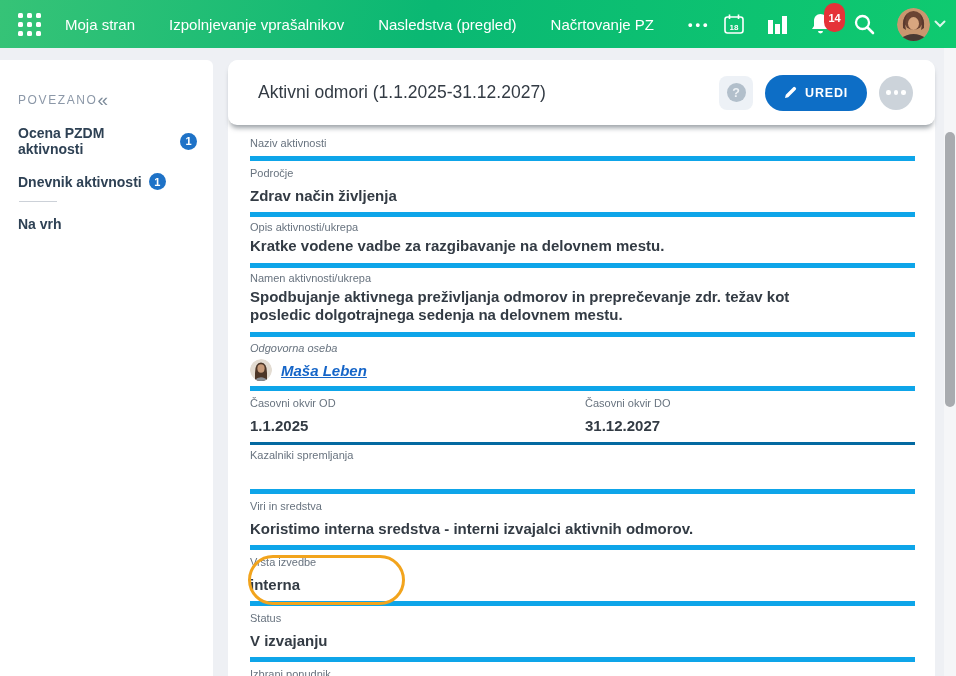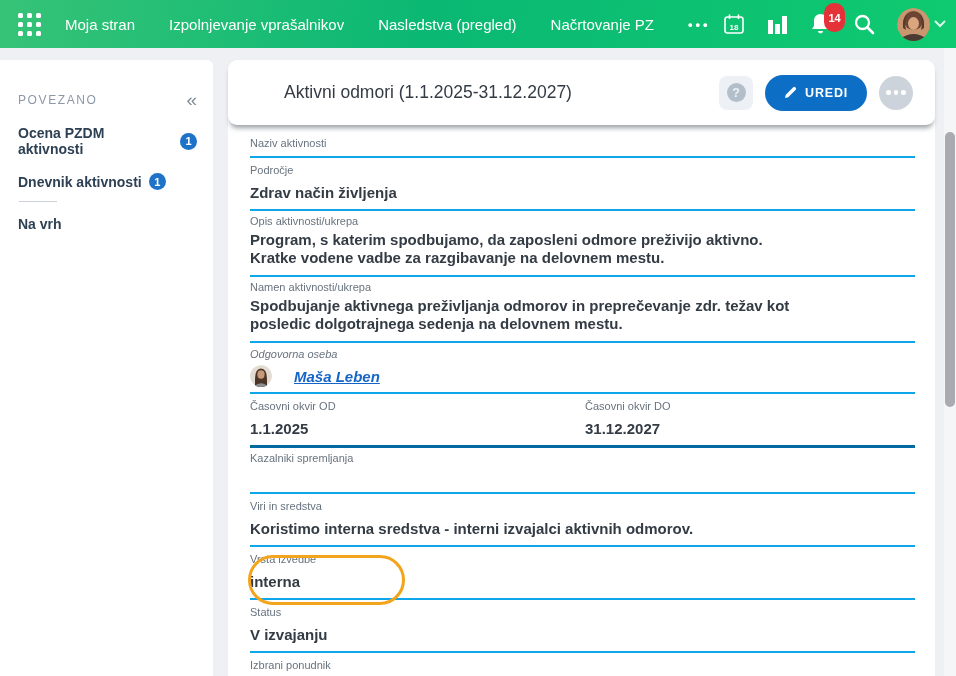--- a/index.html
+++ b/index.html
@@ -33,21 +33,21 @@
     display:flex; align-items:center; justify-content:center; padding:0 4px;
   }
   .avatar-wrap { display:flex; align-items:center; gap:4px; cursor:pointer; }
   .avatar { width:33px; height:33px; border-radius:50%; overflow:hidden; }
 
   
   .sidebar {
     position:absolute; left:0; top:60px; width:213px; height:616px;
     background:#fff; border-radius:0 6px 0 0; padding:30px 16px 0 18px;
   }
-  .sb-head { display:flex; align-items:center; justify-content:space-between; }
+  .sb-head { display:flex; align-items:center; }
   .sb-title { color:#8c98a8; font-size:12px; letter-spacing:1.6px; font-weight:500; }
   .sb-collapse { color:#7e8c9b; font-size:19px; cursor:pointer; line-height:1; }
   .sb-item { margin-top:16px; font-size:14px; font-weight:bold; color:#2e4154;
     cursor:pointer; display:flex; align-items:center; }
   .sb-item:first-of-type { margin-top:36px; }
   .sb-badge { margin-left:7px; width:17px; height:17px; border-radius:50%;
     background:#1e72c7; color:#fff; font-size:11px; font-weight:bold;
     display:inline-flex; align-items:center; justify-content:center; }
   .sb-underline { width:38px; height:1px; background:#ccd1d8; margin:11px 0 0 1px; }
   .sb-navrh { margin-top:14px; }
@@ -56,43 +56,43 @@
   .card {
     position:absolute; left:228px; top:60px; width:707px; height:640px;
     background:#fff; border-radius:10px 10px 0 0;
   }
   .card-header {
     position:relative; z-index:3; height:65px; background:#fff;
     border-radius:10px 10px 9px 9px;
     box-shadow:0 5px 5px -2px rgba(75,85,95,.55);
     display:flex; align-items:center; padding:0 22px 0 30px;
   }
-  .card-title { font-size:17.5px; font-weight:500; color:#333b44;margin-left:26px; }
+  .card-title { font-size:17.5px; font-weight:500; color:#333b44; }
   .hdr-actions { margin-left:auto; display:flex; align-items:center; gap:12px; }
   .help-btn { width:34px; height:34px; border-radius:8px; background:#edf1f6; border:none;
     display:flex; align-items:center; justify-content:center; cursor:pointer; }
   .help-glyph { width:19px; height:19px; border-radius:50%; background:#b2bfcb; color:#eef2f6;
     font-size:12.5px; font-weight:bold; display:flex; align-items:center; justify-content:center; }
   .edit-btn { height:36px; border:none; border-radius:18px; background:#0d6ec6; color:#fff;
     font-family:inherit; font-size:12.5px; font-weight:bold; letter-spacing:.8px;
     padding:0 19px; display:flex; align-items:center; gap:8px; cursor:pointer; }
   .more-btn { width:34px; height:34px; border-radius:50%; background:#ccd3da; border:none;
     display:flex; align-items:center; justify-content:center; gap:3px; cursor:pointer; }
   .more-btn i { width:4.5px; height:4.5px; border-radius:50%; background:#fff; }
 
   .card-body { position:relative; z-index:1; padding:6px 20px 0 22px; }
-  .field { padding:6px 0 7px; border-bottom:2px solid #0ea5e9; }
+  .field { padding:6px 0 7px; border-bottom:5px solid #0ea5e9; }
   .f-label { font-size:11px; line-height:12px; color:#68737f; }
   .f-value { margin-top:8px; font-size:15px; line-height:18px; font-weight:bold; color:#333b44; }
   .field--multi { padding:4px 0 8px; }
   .field--multi .f-value { margin-top:4px; }
   .field--empty { padding:4px 0 4px; }
   .field--empty .f-value { min-height:20px; margin-top:4px; }
   .field--person { padding:5px 0 5px;font-style:italic; }
-  .person-row { margin-top:5px; display:flex; align-items:center; gap:22px; height:22px; }
+  .person-row { margin-top:5px; display:flex; align-items:center; gap:9px; height:22px; }
   .mini-avatar { width:22px; height:22px; border-radius:50%; overflow:hidden; flex:0 0 auto; }
   .person-link { color:#1565c8; font-size:15px; font-weight:bold; text-decoration:underline; cursor:pointer; }
   .two-col { display:grid; grid-template-columns:335px 1fr; border-bottom:3px solid #0369a1; }
   .two-col .field { border-bottom:none; }
 
   
   .annotation-ring {
     position:absolute; left:248px; top:555px; width:157px; height:50px;
     border:3.5px solid #f2a41d; border-radius:26px; z-index:5; pointer-events:none;
   }
@@ -215,21 +215,20 @@
     <div class="field">
       <div class="f-label">Naziv aktivnosti</div>
     </div>
     <div class="field">
       <div class="f-label">Področje</div>
       <div class="f-value">Zdrav način življenja</div>
     </div>
     <div class="field field--multi">
       <div class="f-label">Opis aktivnosti/ukrepa</div>
       <div class="f-value">
-        <div>Program, s katerim spodbujamo, da zaposleni odmore preživijo aktivno.</div>
         <div>Kratke vodene vadbe za razgibavanje na delovnem mestu.</div>
       </div>
     </div>
     <div class="field field--multi">
       <div class="f-label">Namen aktivnosti/ukrepa</div>
       <div class="f-value">
         <div>Spodbujanje aktivnega preživljanja odmorov in preprečevanje zdr. težav kot</div>
         <div>posledic dolgotrajnega sedenja na delovnem mestu.</div>
       </div>
     </div>

